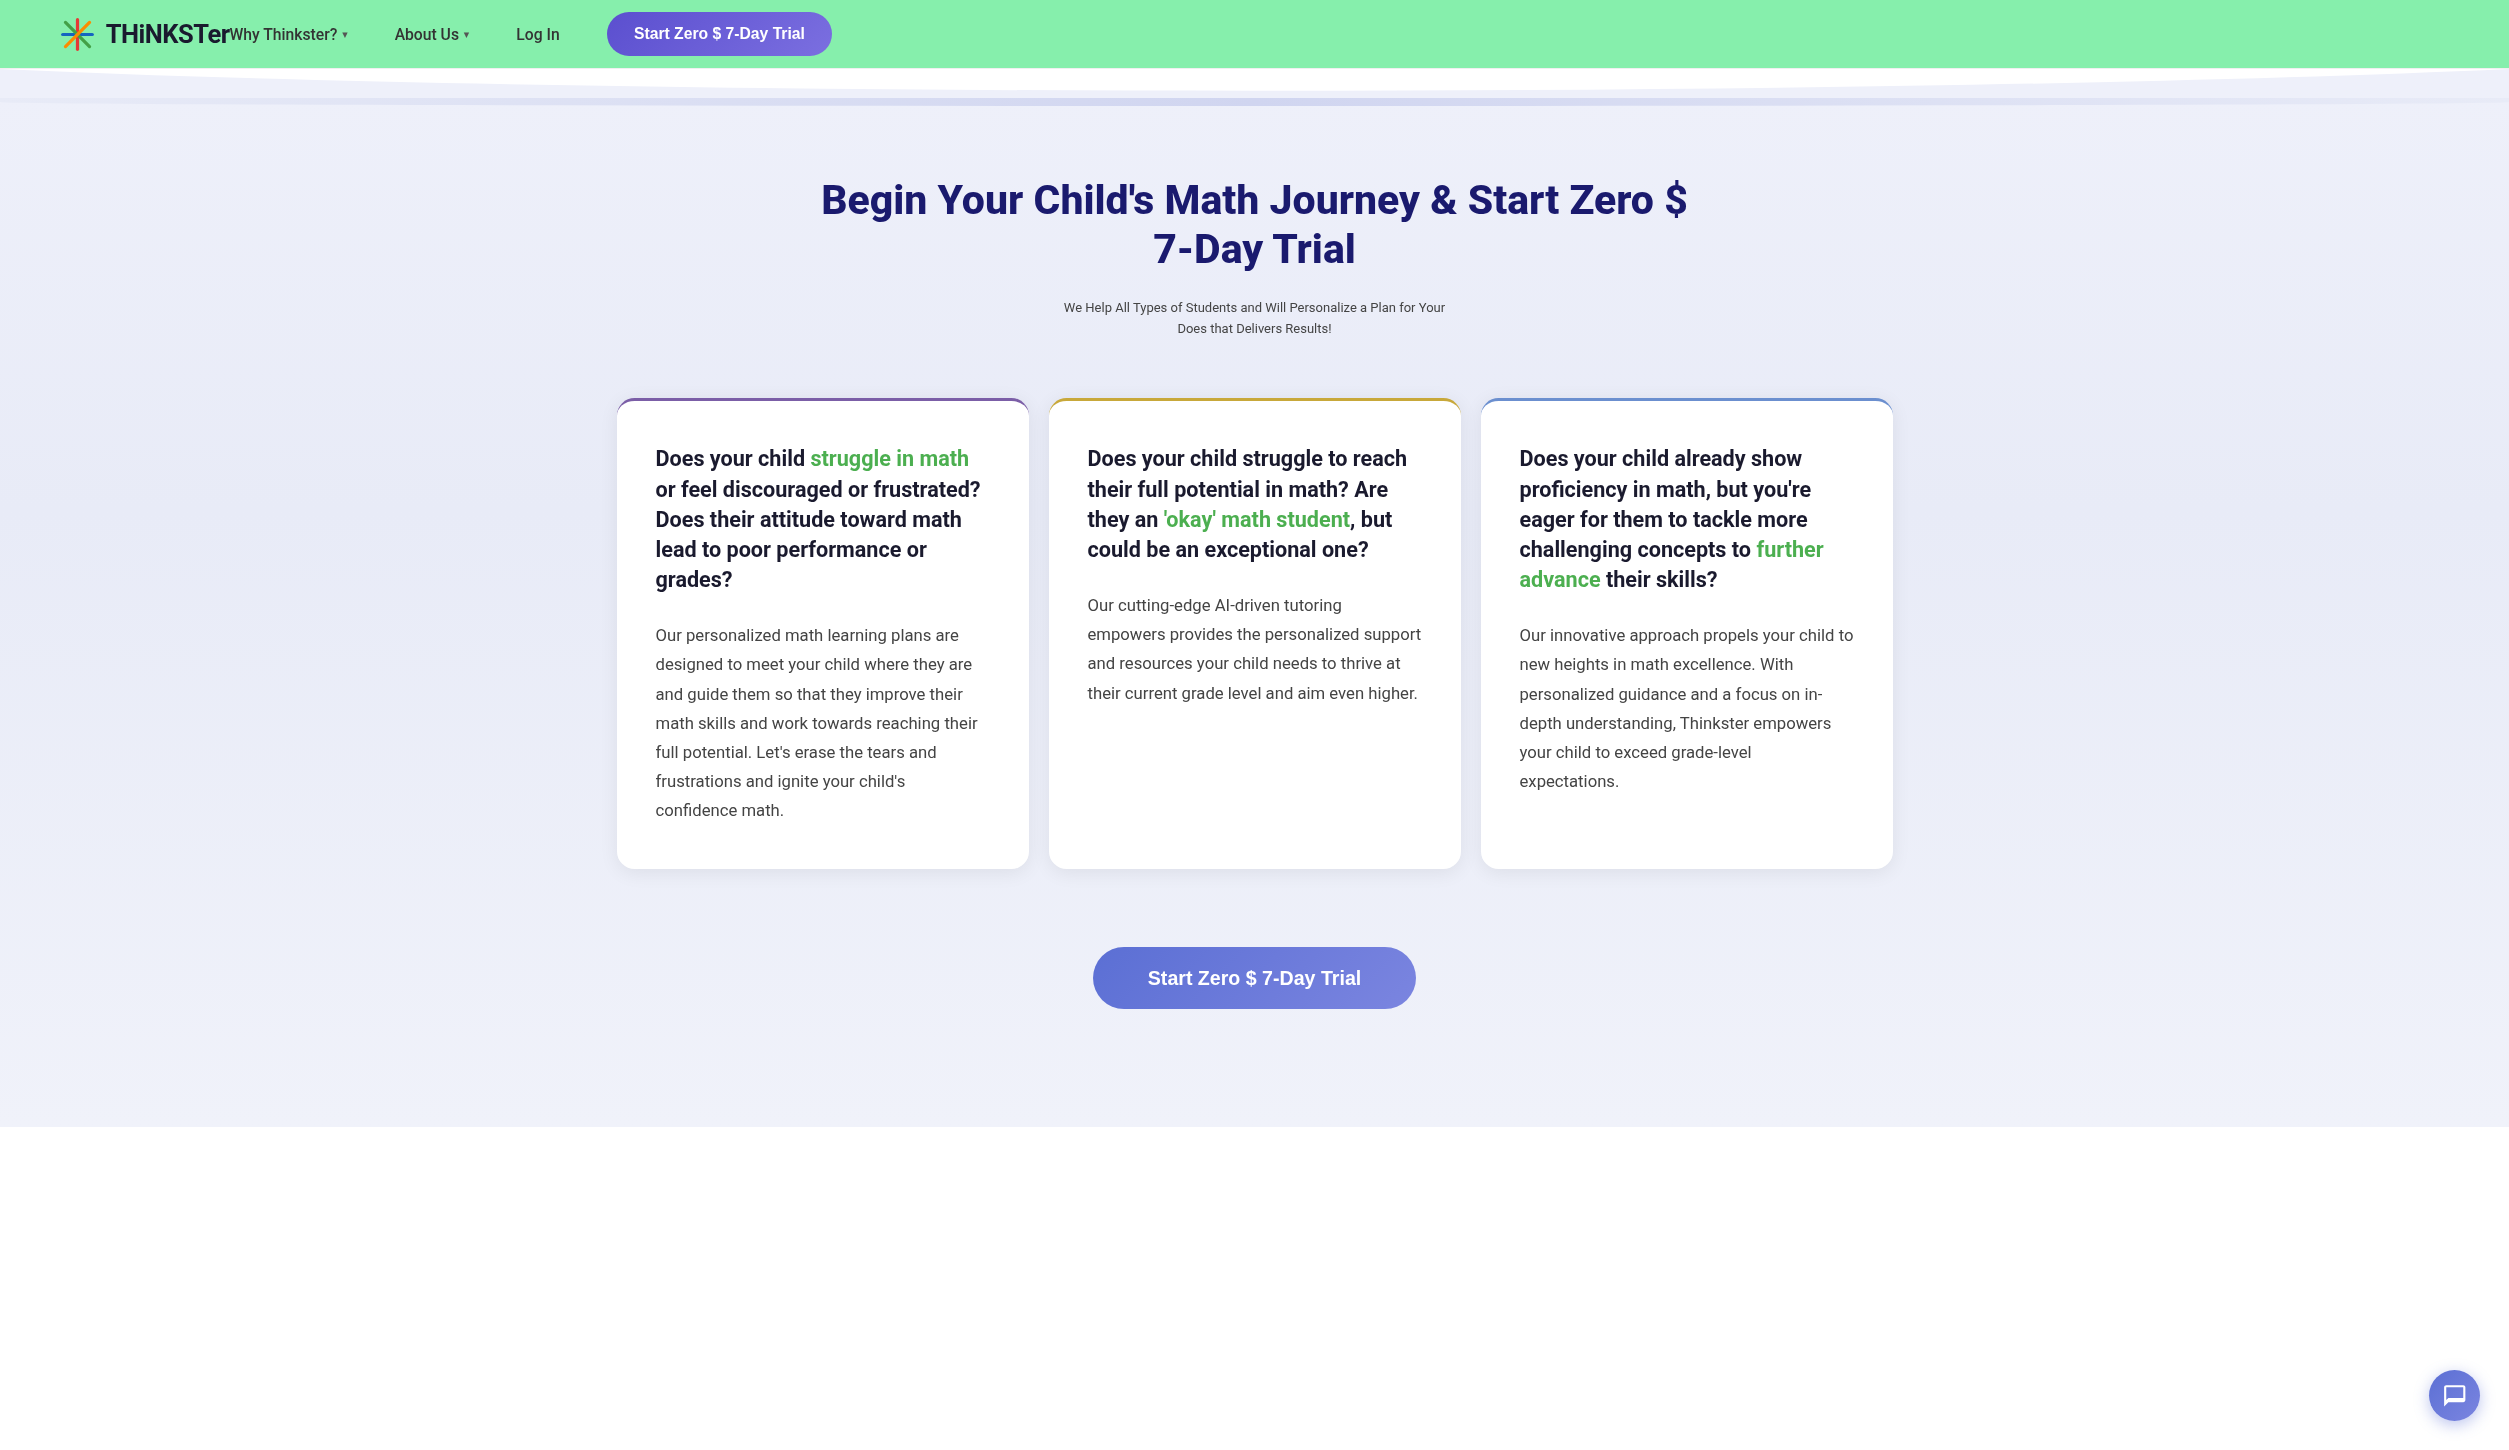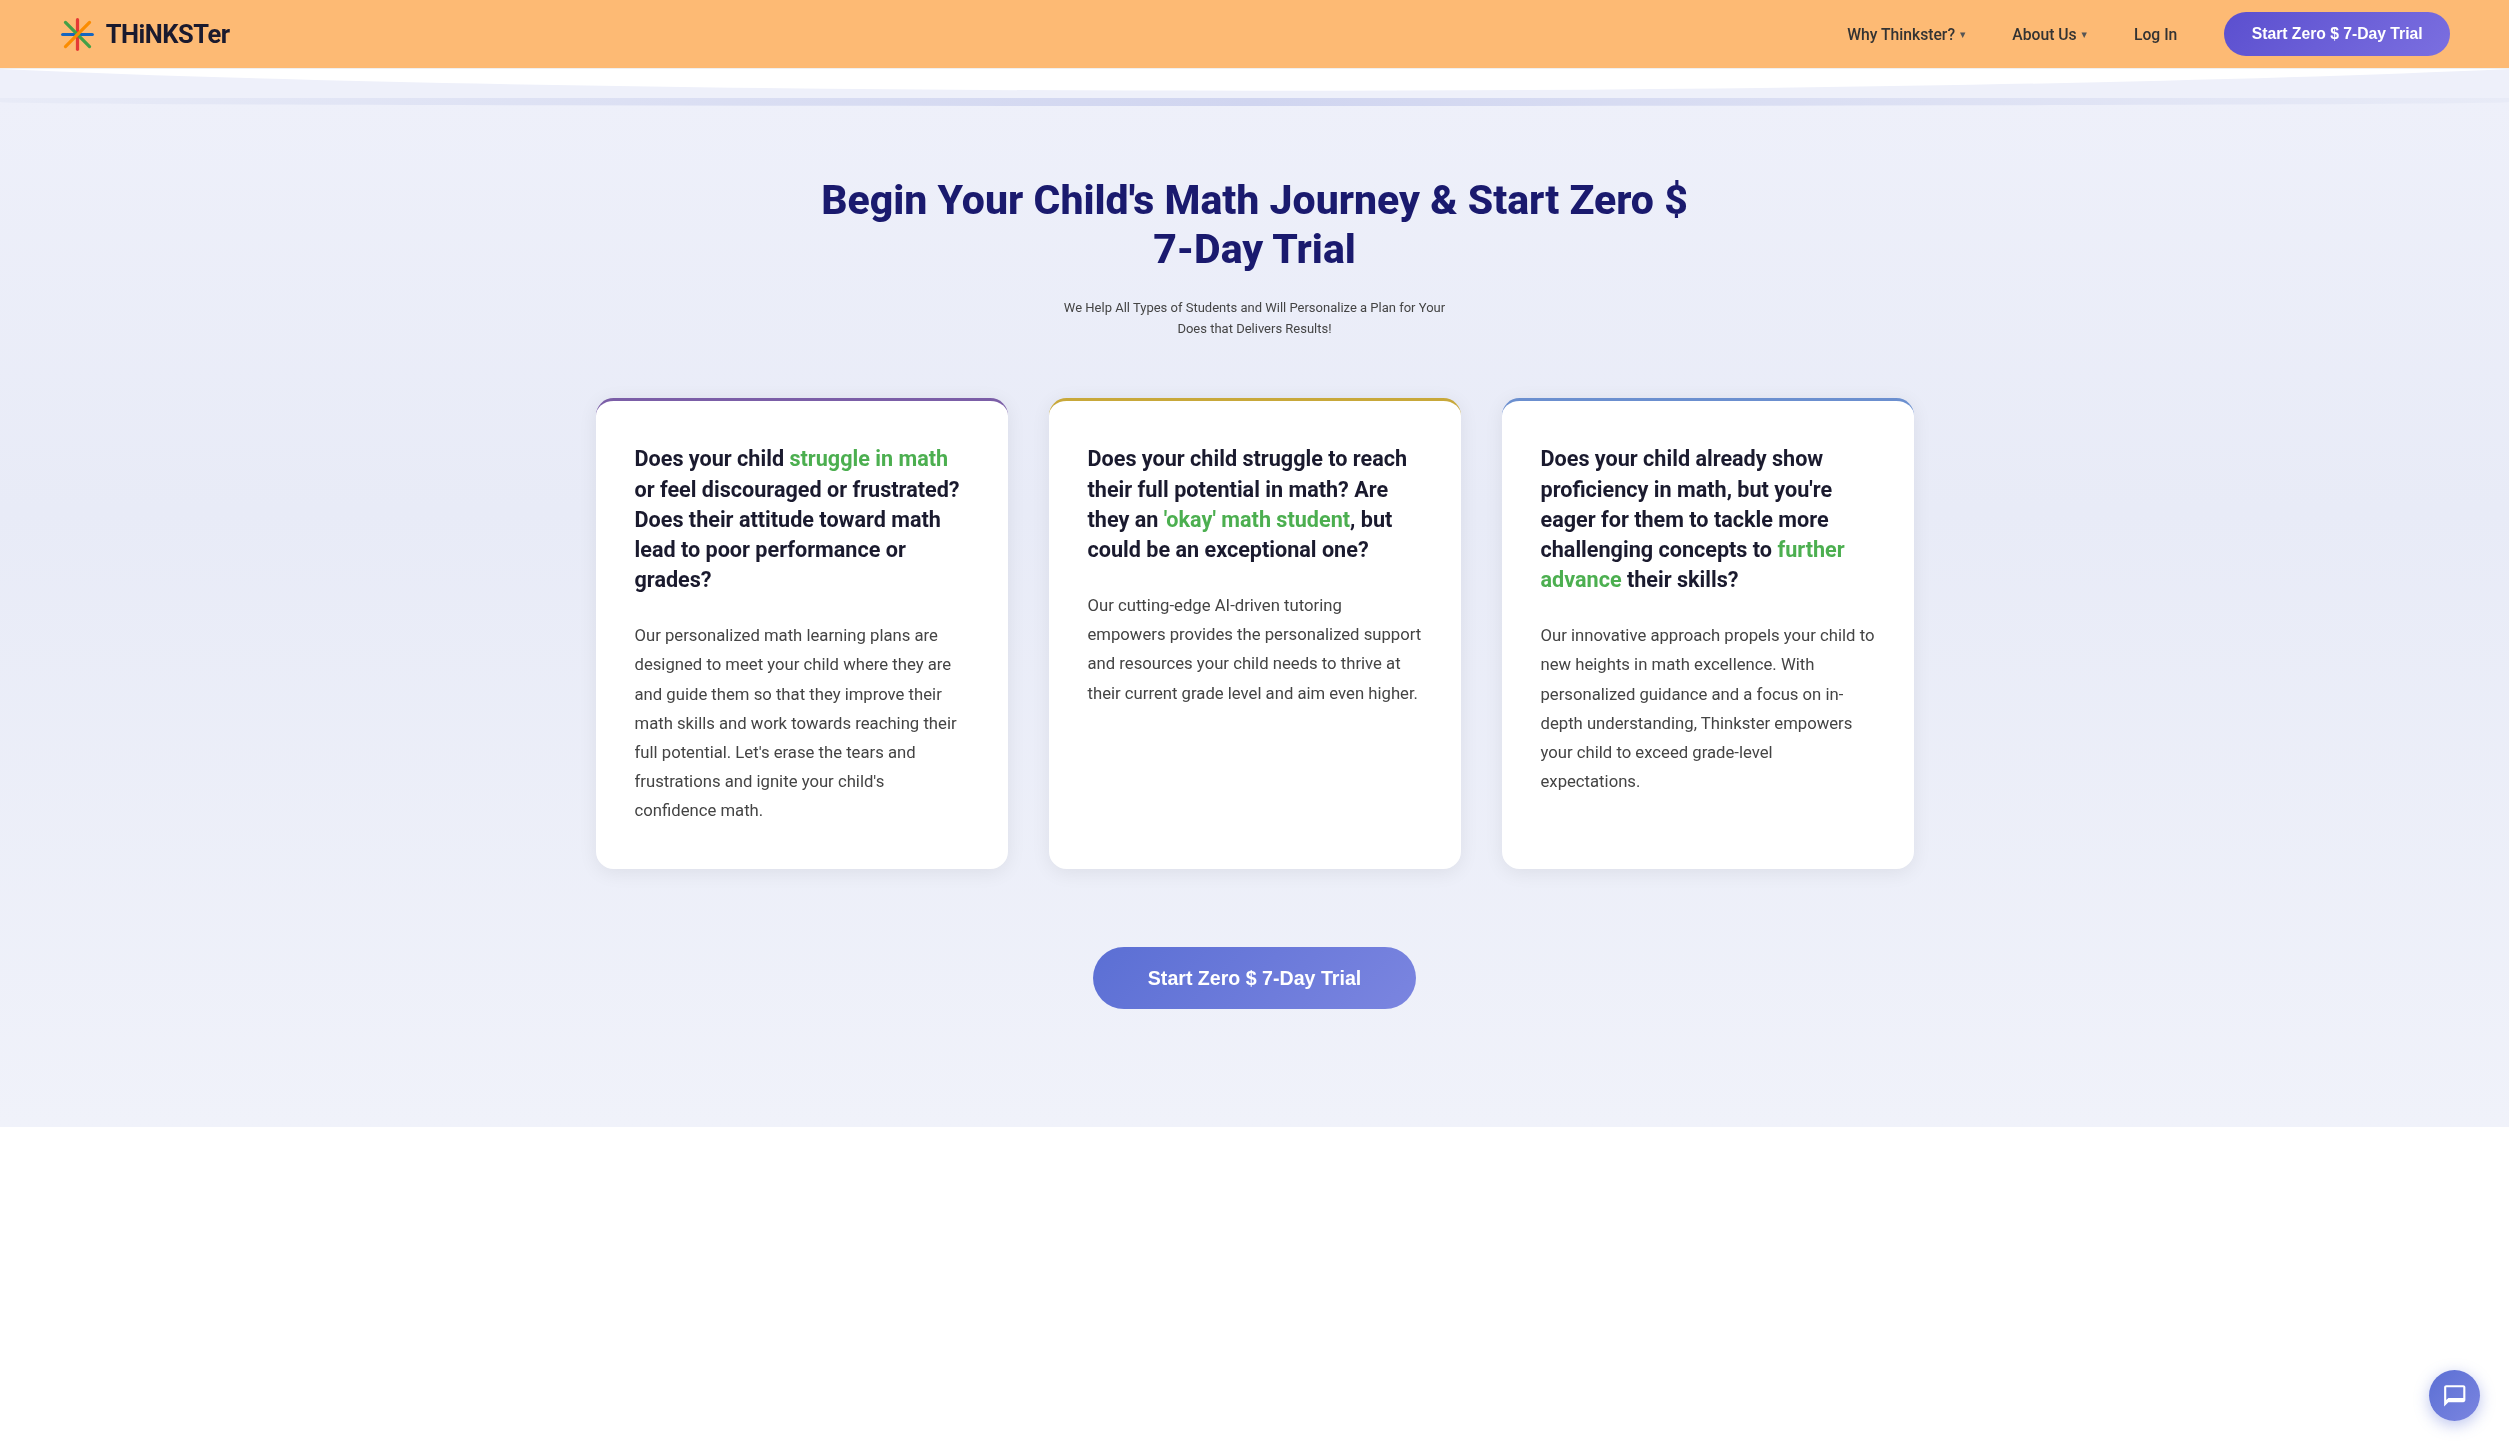--- a/index.html
+++ b/index.html
@@ -12,24 +12,24 @@
       font-family: -apple-system, BlinkMacSystemFont, 'Segoe UI', Roboto, Helvetica, Arial, sans-serif;
       background: #fff;
       min-height: 100vh;
       overflow-x: hidden;
     }
 
     
     .navbar {
       display: flex;
       align-items: center;
-      justify-content: space-between;
+      justify-content: flex-start;
       padding: 0 59px;
       height: 69px;
-      background: #fdba74;
+      background: #86efac;
       border-bottom: 1px solid #f0f0f0;
       position: relative;
       z-index: 10;
     }
 
     .logo-area {
       display: flex;
       align-items: center;
       gap: 9.8px;
     }
@@ -115,21 +115,21 @@
       color: #444;
       line-height: 1.6;
       max-width: 686px;
       margin: 10px auto 59px;
     }
 
     
     .cards-container {
       display: flex;
       justify-content: center;
-      gap: 41px;
+      gap: 20px;
       max-width: 1372px;
       margin: 0 auto 59px;
       padding: 0 19.6px;
     }
 
     .card {
       background: #fff;
       border-radius: 17.6px;
       padding: 43px 39px;
       flex: 1;

